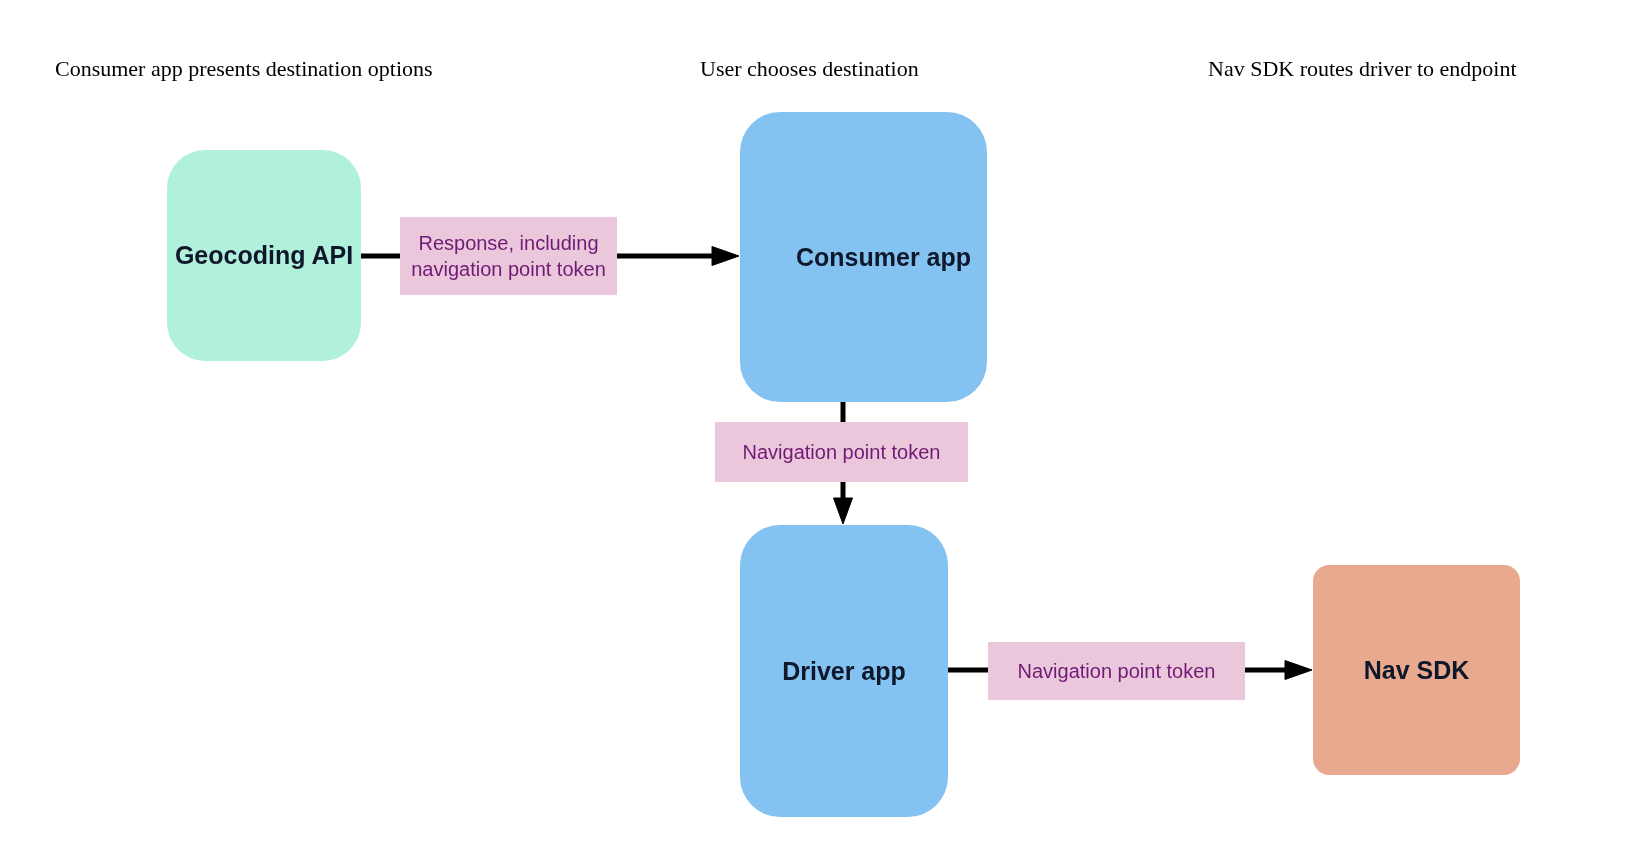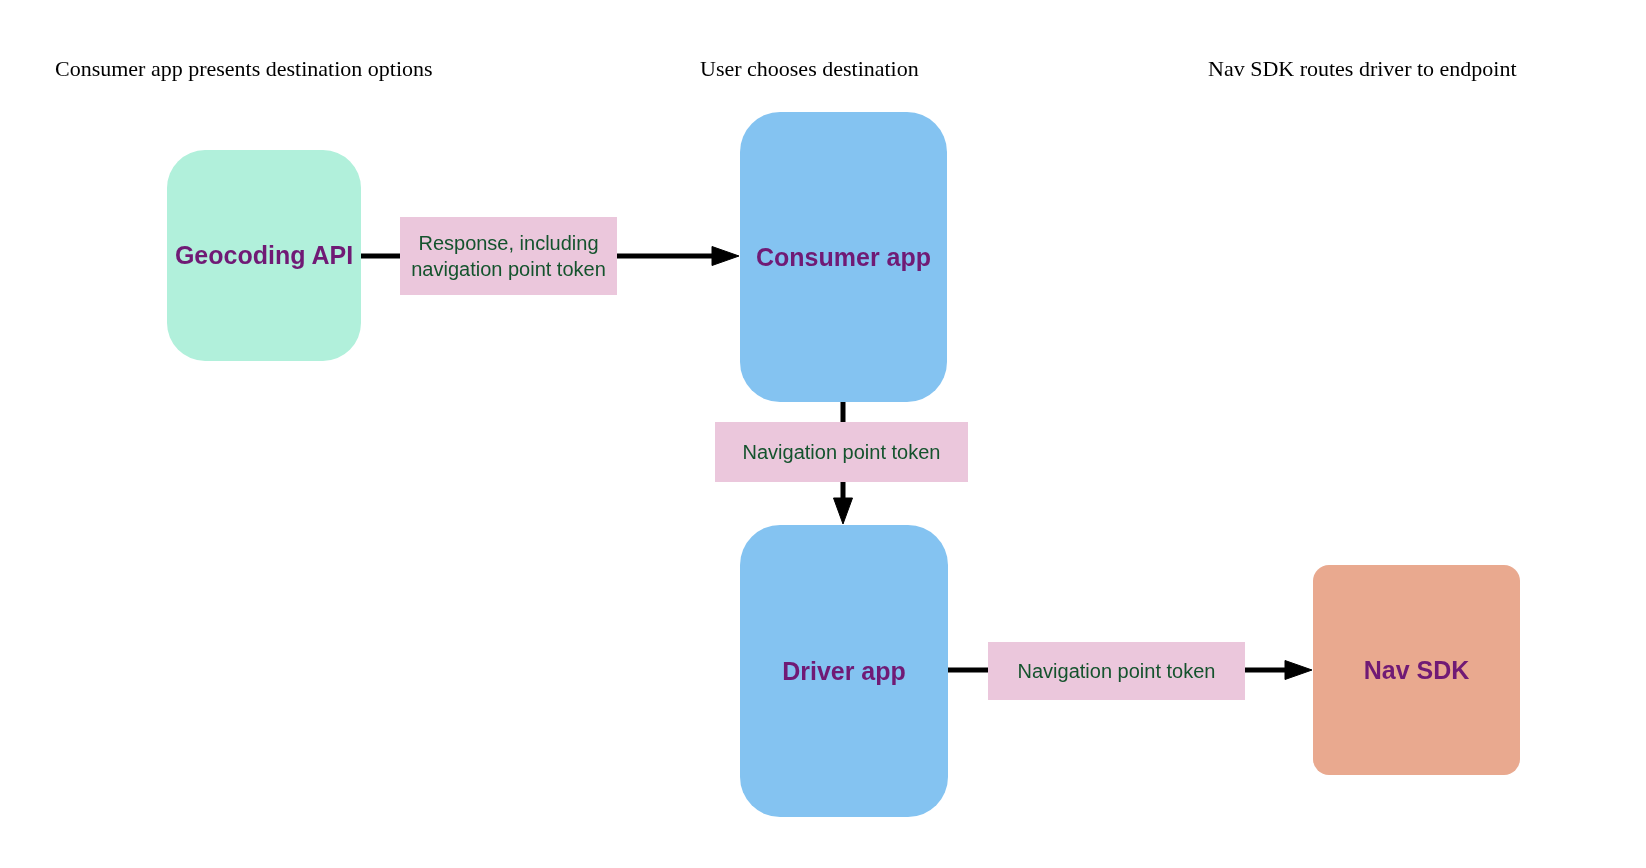--- a/index.html
+++ b/index.html
@@ -41,38 +41,38 @@
     position: absolute;
     display: flex;
     align-items: center;
     justify-content: center;
     border-radius: 40px;
     z-index: 2;
   }
   .node-label {
     font-size: 25px;
     font-weight: bold;
-    color: #701a75;
+    color: #0f172a;
     text-align: center;
     white-space: nowrap;
   }
   .node-geocoding { left: 167px; top: 150px; width: 194px; height: 211px; border-radius: 38px; }
-  .node-consumer  { left: 740px; top: 112px; width: 207px; height: 290px; }
+  .node-consumer  { left: 740px; top: 112px; width: 207px; height: 290px; padding-left: 40px; }
   .node-driver    { left: 740px; top: 525px; width: 208px; height: 292px; align-items: center; }
   .node-navsdk    { left: 1313px; top: 565px; width: 207px; height: 210px; border-radius: 16px; }
 
   .edge-label {
     position: absolute;
     display: flex;
     align-items: center;
     justify-content: center;
     text-align: center;
     font-size: 20px;
     line-height: 26px;
-    color: #14532d;
+    color: #701a75;
     z-index: 3;
   }
   .edge-label-1 { left: 400px; top: 217px; width: 217px; height: 78px; }
   .edge-label-2 { left: 715px; top: 422px; width: 253px; height: 60px; }
   .edge-label-3 { left: 988px; top: 642px; width: 257px; height: 58px; }
 </style>
 </head>
 <body>
 
 <div class="canvas">

